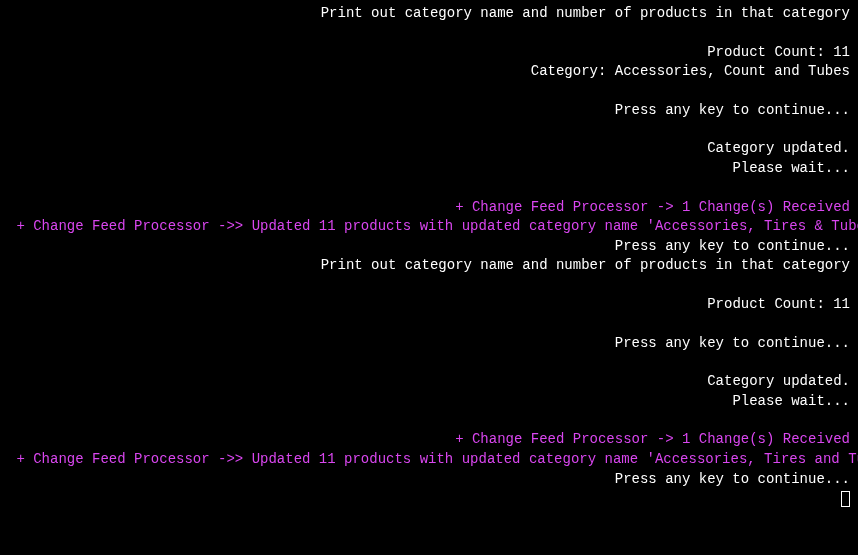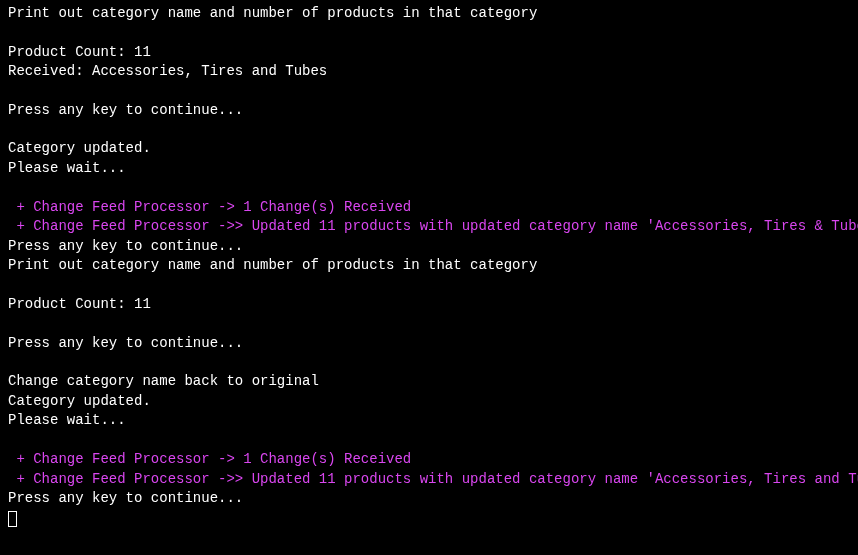--- a/index.html
+++ b/index.html
@@ -1,18 +1,19 @@
 <!DOCTYPE html>
 <html><head>
   <meta charset="utf-8">
   <style>
     * {
       margin: 0;
       padding: 0;
       box-sizing: border-box;
+      text-align: right;
     }
     body {
       background-color: #000000;
       color: #ffffff;
       font-family: 'Consolas', 'Courier New', monospace;
       font-size: 14px;
       line-height: 1.4;
       padding: 4px 8px;
       width: 858px;
       height: 555px;
@@ -35,37 +36,36 @@
   </style>
 </head>
 <body>
 
 
 
 <div id="terminal-container">
     <div class="line">Print out category name and number of products in that category</div>
     <div class="line"></div>
     <div class="line">Product Count: 11</div>
-    <div class="line">Received: Accessories, Tires and Tubes</div>
+    <div class="line">Category: Accessories, Count and Tubes</div>
     <div class="line"></div>
     <div class="line">Press any key to continue...</div>
     <div class="line"></div>
     <div class="line">Category updated.</div>
     <div class="line">Please wait...</div>
     <div class="line"></div>
     <div class="line highlight"> + Change Feed Processor -&gt; 1 Change(s) Received</div>
     <div class="line highlight"> + Change Feed Processor -&gt;&gt; Updated 11 products with updated category name 'Accessories, Tires &amp; Tubes'</div>
     <div class="line">Press any key to continue...</div>
     <div class="line">Print out category name and number of products in that category</div>
     <div class="line"></div>
     <div class="line">Product Count: 11</div>
     <div class="line"></div>
     <div class="line">Press any key to continue...</div>
     <div class="line"></div>
-    <div class="line">Change category name back to original</div>
     <div class="line">Category updated.</div>
     <div class="line">Please wait...</div>
     <div class="line"></div>
     <div class="line highlight"> + Change Feed Processor -&gt; 1 Change(s) Received</div>
     <div class="line highlight"> + Change Feed Processor -&gt;&gt; Updated 11 products with updated category name 'Accessories, Tires and Tubes'</div>
     <div class="line">Press any key to continue...</div>
   </div>
 <span class="cursor"></span>
 
 

